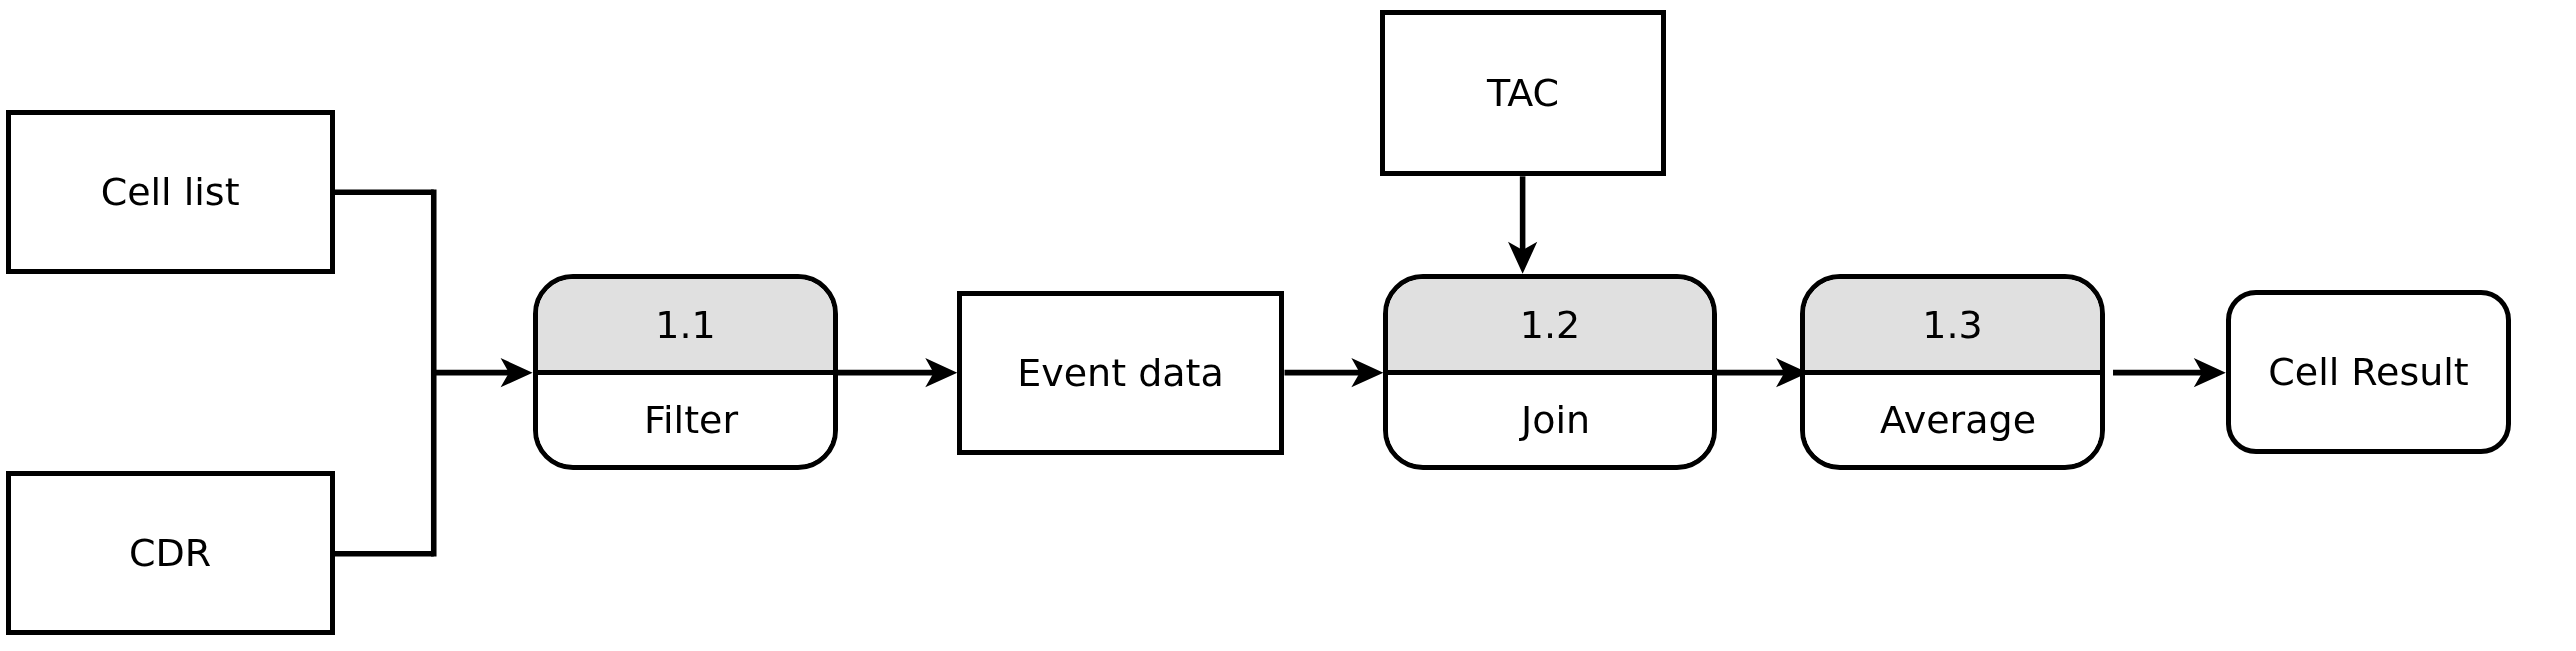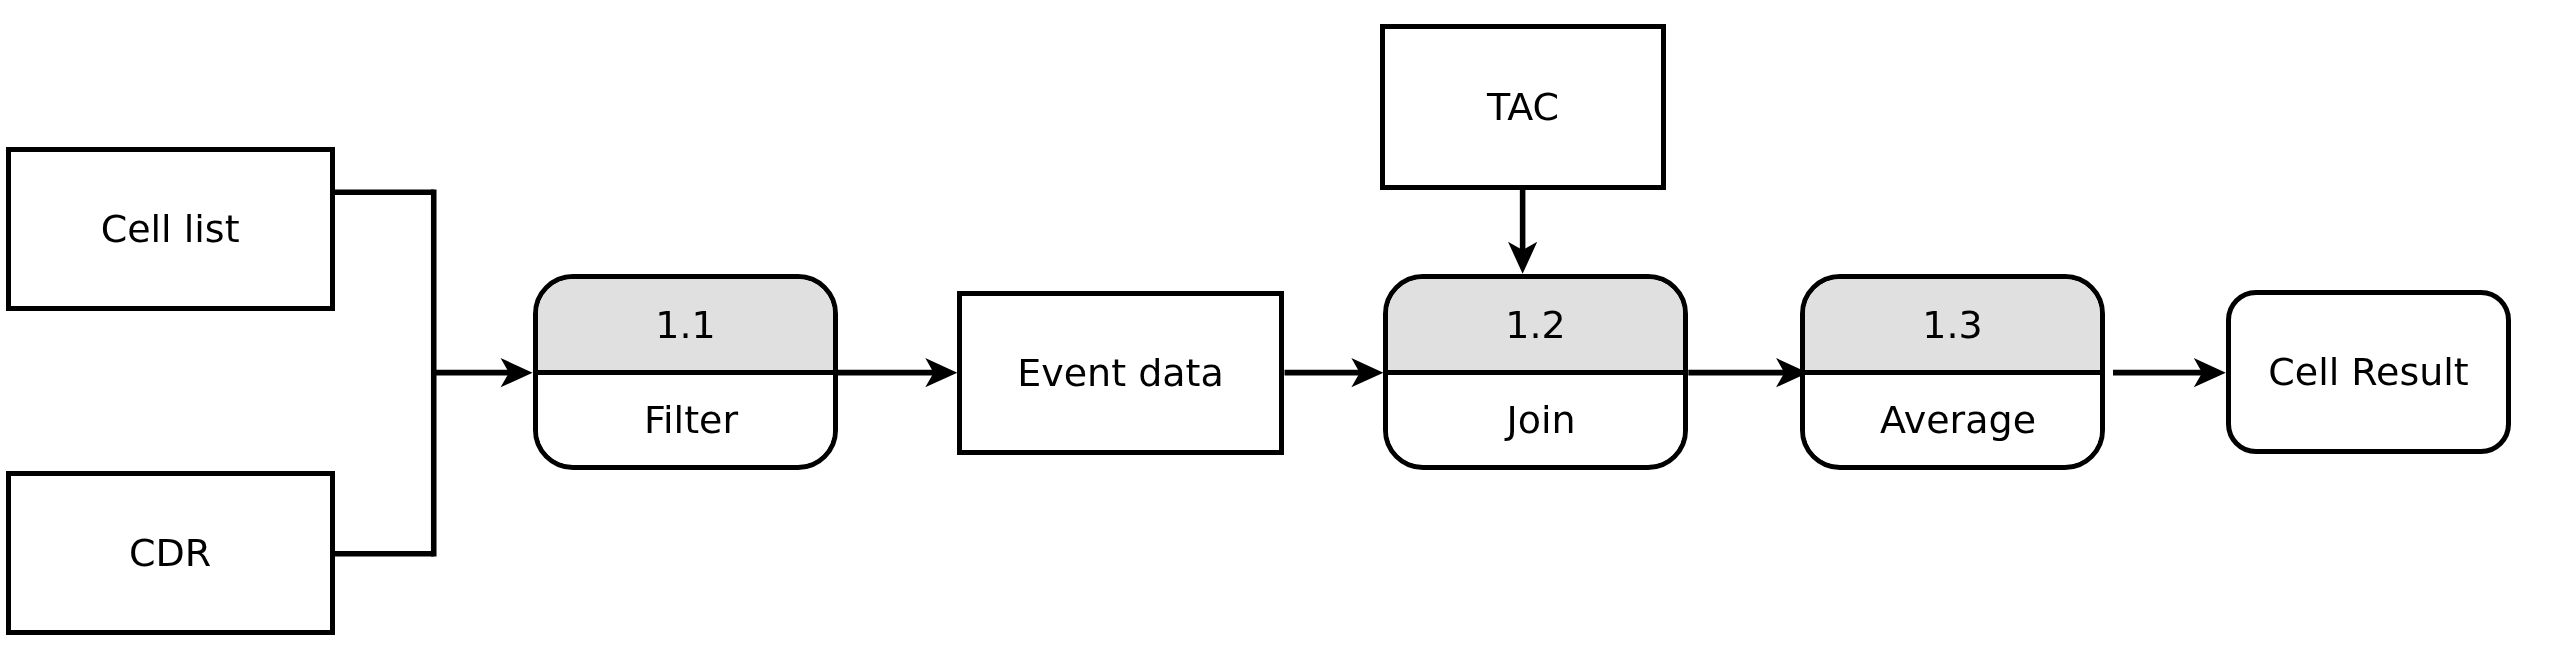--- a/index.html
+++ b/index.html
@@ -84,50 +84,50 @@
     <line x1="2187" y1="253" x2="2187" y2="361" stroke="#000" stroke-width="8"></line>
     <polygon points="2187,393 2166,347 2187,359 2208,347" fill="#000"></polygon>
 
     <line x1="2425" y1="535" x2="2565" y2="535" stroke="#000" stroke-width="8"></line>
     <polygon points="2597,535 2551,514 2563,535 2551,556" fill="#000"></polygon>
 
     <line x1="3035" y1="535" x2="3165" y2="535" stroke="#000" stroke-width="8"></line>
     <polygon points="3197,535 3151,514 3163,535 3151,556" fill="#000"></polygon>
   </svg>
 
-  <div class="entity" style="left:5.6px; top:110px; width:329px; height:164px;margin-top:37px;">
+  <div class="entity" style="left:5.6px; top:110px; width:329px; height:164px;">
     <span class="lbl">Cell list</span>
   </div>
 
   <div class="entity" style="left:5.6px; top:471px; width:329px; height:164px;">
     <span class="lbl">CDR</span>
   </div>
 
-  <div class="entity" style="left:1380px; top:24px; width:286px; height:166px;">
+  <div class="entity" style="left:1380px; top:10px; width:286px; height:166px;">
     <span class="lbl">TAC</span>
   </div>
 
   <div class="entity" style="left:957px; top:291px; width:327px; height:164px;">
     <span class="lbl">Event data</span>
   </div>
 
   <div class="entity" style="left:2226px; top:290px; width:285px; height:164px;border-radius:30px;">
     <span class="lbl">Cell Result</span>
   </div>
 
   <div class="process" style="left:533px; top:274px; width:305px; height:196px;">
     <div class="process-top">
       <span class="lbl">1.1</span>
     </div>
     <div class="process-bottom">
       <span class="lbl">Filter</span>
     </div>
   </div>
 
-  <div class="process" style="left:1383px; top:274px; width:305px; height:196px;">
+  <div class="process" style="left:1383px; top:274px; width:334px; height:196px;">
     <div class="process-top">
       <span class="lbl">1.2</span>
     </div>
     <div class="process-bottom">
       <span class="lbl">Join</span>
     </div>
   </div>
 
   <div class="process" style="left:1800px; top:274px; width:305px; height:196px;">
     <div class="process-top">

